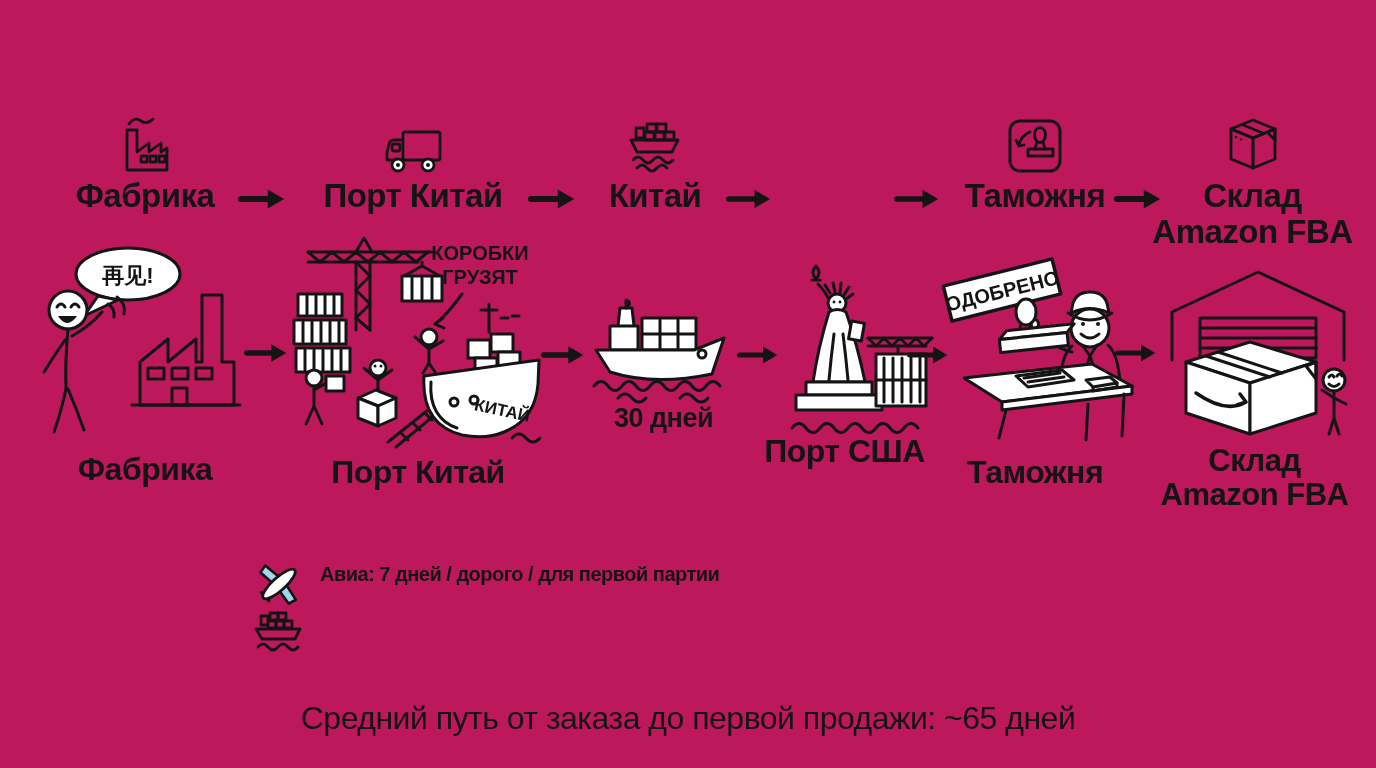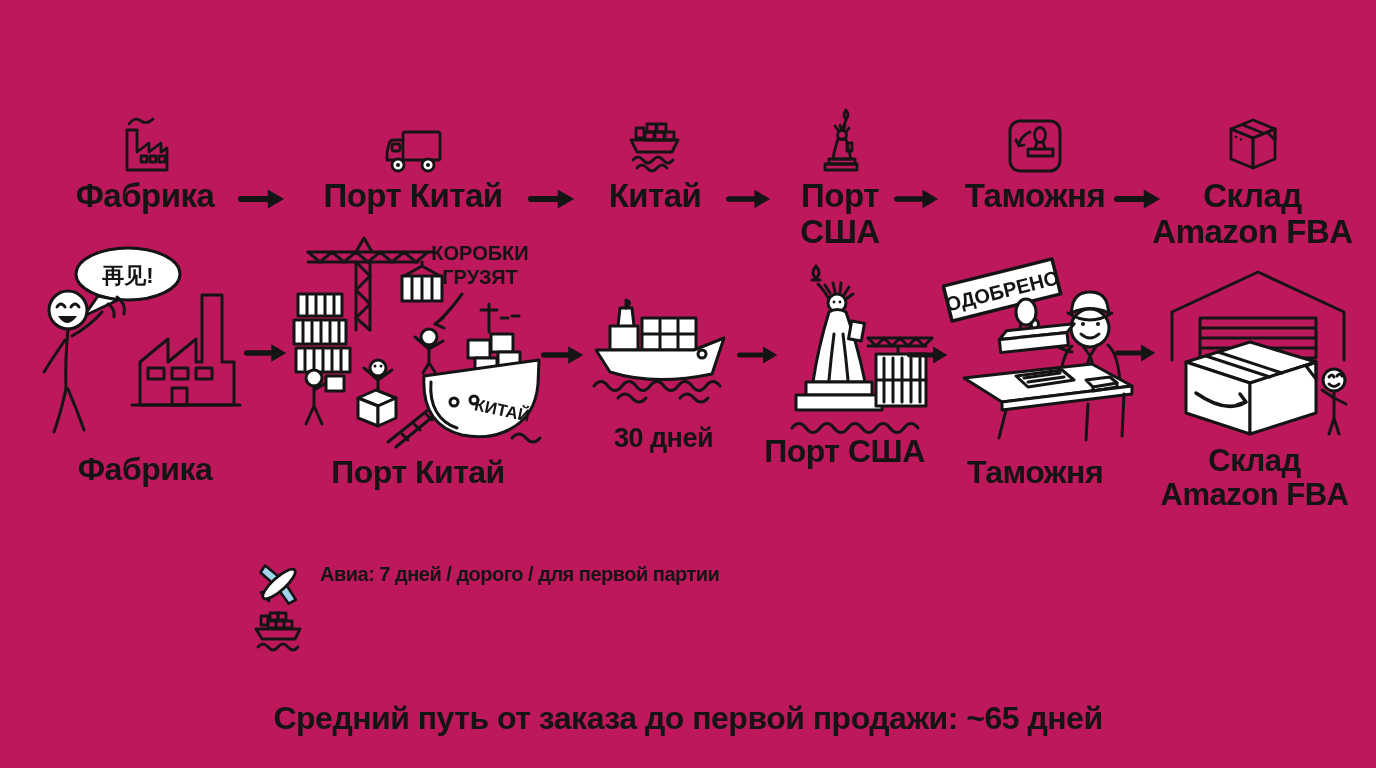--- a/index.html
+++ b/index.html
@@ -4,21 +4,21 @@
 <style>
   html,body{margin:0;padding:0;background:#fff;}
   .page{position:relative;width:1376px;height:768px;background:#be185d;overflow:hidden;
         font-family:"Liberation Sans","DejaVu Sans",sans-serif;color:#141414;}
   .abs{position:absolute;}
   .lbl{font-weight:bold;color:#141414;text-align:center;line-height:1.1;letter-spacing:-0.5px;}
   .toplbl{font-size:33px;}
   .midlbl{font-size:32px;}
   .cap{font-size:27px;}
   .opttext{font-size:20px;font-weight:bold;letter-spacing:-0.5px;white-space:nowrap;}
-  .summary{font-size:32px;font-weight:bold;text-align:center;letter-spacing:-0.5px;width:1376px;}
+  .summary{font-size:32px;font-weight:normal;text-align:center;letter-spacing:-0.5px;width:1376px;}
   .step{display:flex;flex-direction:column;align-items:center;}
   .icw{height:72px;display:flex;align-items:flex-end;justify-content:center;margin-bottom:4px;}
   
   .sk{fill:none;stroke:#141414;stroke-width:3;stroke-linecap:round;stroke-linejoin:round;}
   .skf{fill:#ffffff;stroke:#141414;stroke-width:3;stroke-linecap:round;stroke-linejoin:round;}
   .blk{fill:#141414;stroke:none;}
   .ic{stroke-width:2.8;}
   .t35{stroke-width:3.5;}
   .blu{fill:#a5d5ee;stroke:#141414;stroke-width:2.6;stroke-linecap:round;stroke-linejoin:round;}
   svg text{font-family:"Liberation Sans","DejaVu Sans",sans-serif;font-weight:bold;fill:#141414;stroke:none;}
@@ -87,38 +87,20 @@
     <div class="lbl toplbl"><span>Китай</span></div>
   </div>
 
   <div class="abs" style="left:726px;top:186px;">
     <svg width="46" height="26" viewBox="0 0 50 26">
         <line x1="3" y1="13" x2="33" y2="13" stroke="#141414" stroke-width="6" stroke-linecap="round"></line>
         <polygon class="blk" points="31,3 48,13 31,23"></polygon>
       </svg>
   </div>
 
-  <div class="abs step" style="left:775px;top:102px;width:130px;">
-    <div class="icw">
-      <svg width="44" height="66" viewBox="0 0 44 66">
-        <path class="sk ic" d="M28,2 q4,5 0,9 q-4,-4 0,-9"></path>
-        <path class="sk ic" d="M28,12 Q26,17 24,22"></path>
-        <circle class="sk ic" cx="24" cy="27" r="4.5"></circle>
-        <path class="sk ic" d="M20,22 L17,18 M23,21 L22,17 M26,21 L27,17 M28,24 L31,20"></path>
-        <path class="sk ic" d="M20,31 Q16,43 15,51 H33 Q31,43 28,31 Z"></path>
-        <rect class="sk ic" x="29" y="35" width="5" height="8"></rect>
-        <rect class="sk ic" x="11" y="51" width="26" height="5"></rect>
-        <rect class="sk ic" x="7" y="56" width="32" height="6"></rect>
-      </svg>
-    </div>
-    <div class="lbl toplbl">
-      <span style="display:block">Порт</span>
-      <span style="display:block">США</span>
-    </div>
-  </div>
 
   <div class="abs" style="left:894px;top:186px;">
     <svg width="46" height="26" viewBox="0 0 50 26">
         <line x1="3" y1="13" x2="33" y2="13" stroke="#141414" stroke-width="6" stroke-linecap="round"></line>
         <polygon class="blk" points="31,3 48,13 31,23"></polygon>
       </svg>
   </div>
 
   <div class="abs step" style="left:945px;top:102px;width:180px;">
     <div class="icw">
@@ -243,21 +225,21 @@
     <path class="skf" d="M30,30 L32,12 H44 L46,30"></path>
     <path class="sk" d="M38,12 V4 q7,3 0,7"></path>
     <rect class="skf" x="22" y="30" width="28" height="24"></rect>
     <rect class="skf" x="54" y="22" width="54" height="32"></rect>
     <path class="sk" d="M72,24 V52 M90,24 V52 M54,38 H108"></path>
     <path class="skf" d="M8,54 H106 L136,42 L124,78 Q66,90 22,76 Z"></path>
     <circle class="sk" cx="114" cy="58" r="4"></circle>
     <path class="sk" d="M6,90 q7,-9 14,0 t14,0 t14,0 t14,0 t14,0 t14,0 t14,0 t14,0 t14,0"></path>
     <path class="sk" d="M30,102 q7,-8 14,0 t14,0 M92,102 q7,-8 14,0 t14,0"></path>
   </svg>
-  <div class="abs lbl cap" style="left:586px;top:404px;width:155px;margin-top:20px;">30 дней</div>
+  <div class="abs lbl cap" style="left:586px;top:404px;width:155px;">30 дней</div>
 
   <div class="abs" style="left:737px;top:342px;">
     <svg width="42" height="26" viewBox="0 0 50 26">
         <line x1="3" y1="13" x2="33" y2="13" stroke="#141414" stroke-width="6" stroke-linecap="round"></line>
         <polygon class="blk" points="31,3 48,13 31,23"></polygon>
       </svg>
   </div>
 
   <svg class="abs" style="left:780px;top:262px;" width="160" height="196" viewBox="0 0 160 196">
     <path class="sk" d="M36,4 q6,7 0,13 q-6,-6 0,-13"></path>

